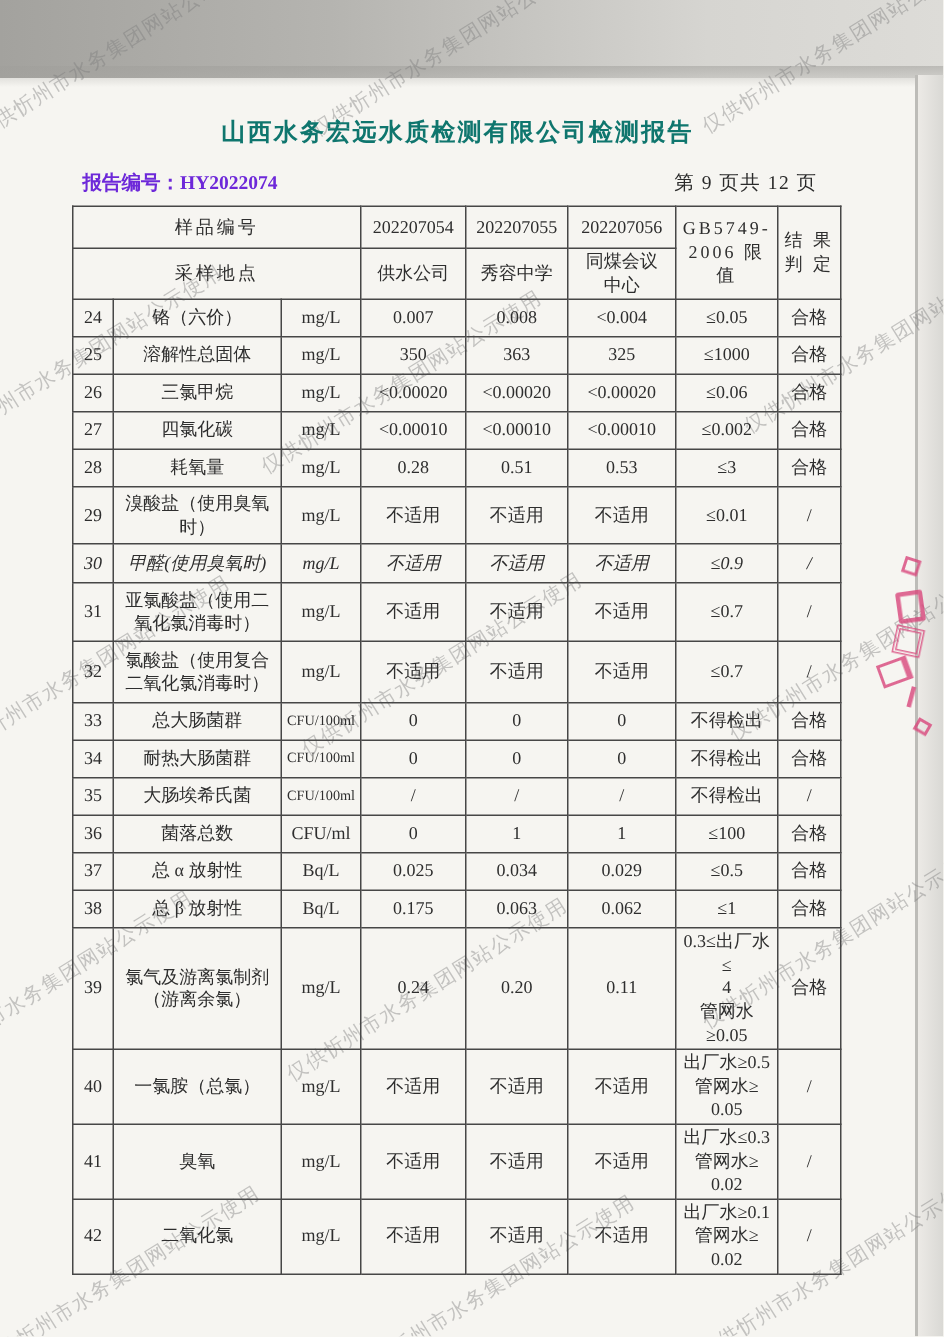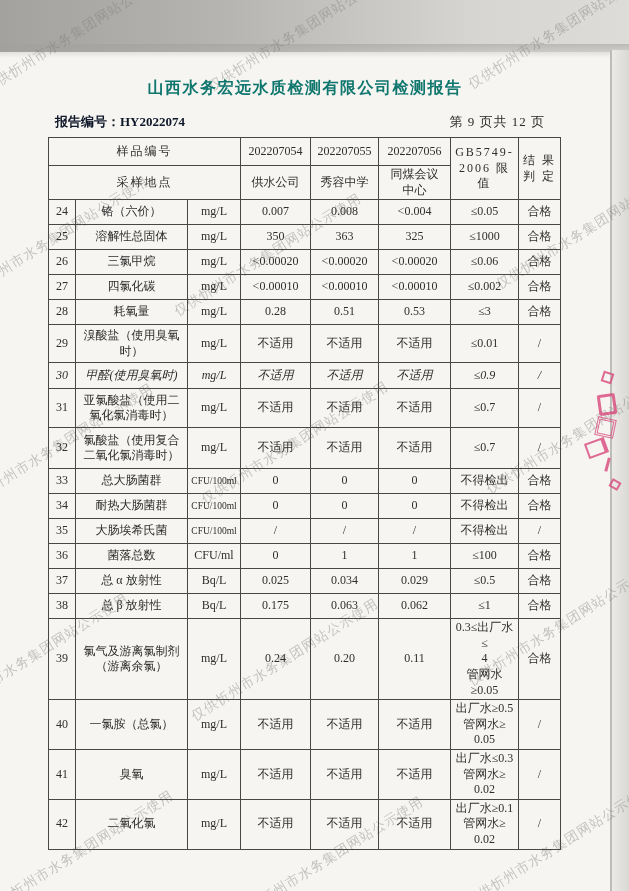--- a/index.html
+++ b/index.html
@@ -18,21 +18,21 @@
 
   
   .wm{position:absolute;white-space:nowrap;font-size:13.5px;letter-spacing:1px;
       color:rgba(125,125,125,.42);transform:translate(-50%,-50%) rotate(-32deg);
       font-family:"Liberation Sans","DejaVu Sans",sans-serif;pointer-events:none;}
 
   
   .doc-title{position:absolute;left:0;top:78px;width:610px;text-align:center;
     font-family:"Liberation Sans","DejaVu Sans",sans-serif;
     font-size:16px;font-weight:bold;letter-spacing:1.5px;color:#0f766e;}
-  .report-no{position:absolute;left:55px;top:113px;font-size:13px;font-weight:bold;color:#0f172a;}
+  .report-no{position:absolute;left:55px;top:113px;font-size:13px;font-weight:bold;color:#6d28d9;}
   .page-info{position:absolute;right:84px;top:113px;font-size:13px;color:#2a2a2a;letter-spacing:1px;}
 
   
   table.report{position:absolute;left:48px;top:137px;border-collapse:collapse;table-layout:fixed;}
   table.report th,table.report td{border:1px solid #474747;text-align:center;
     vertical-align:middle;font-weight:normal;font-size:12px;padding:1px 2px;
     overflow:hidden;line-height:1.3;}
   table.report th{letter-spacing:2px;}
   td.name{text-align:left;padding-left:6px;letter-spacing:0;line-height:1.45;}
   td.unit{font-size:11px;letter-spacing:0;}

